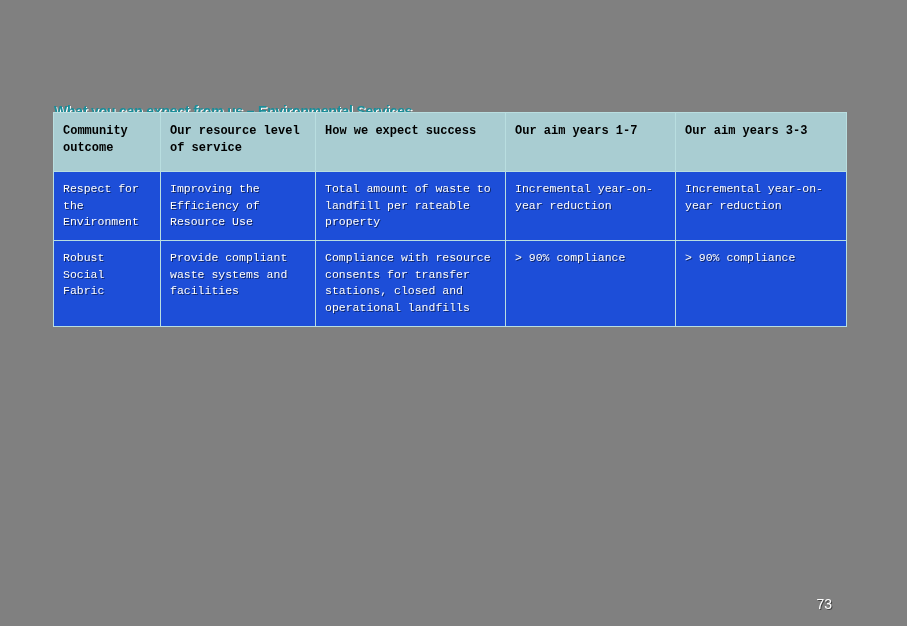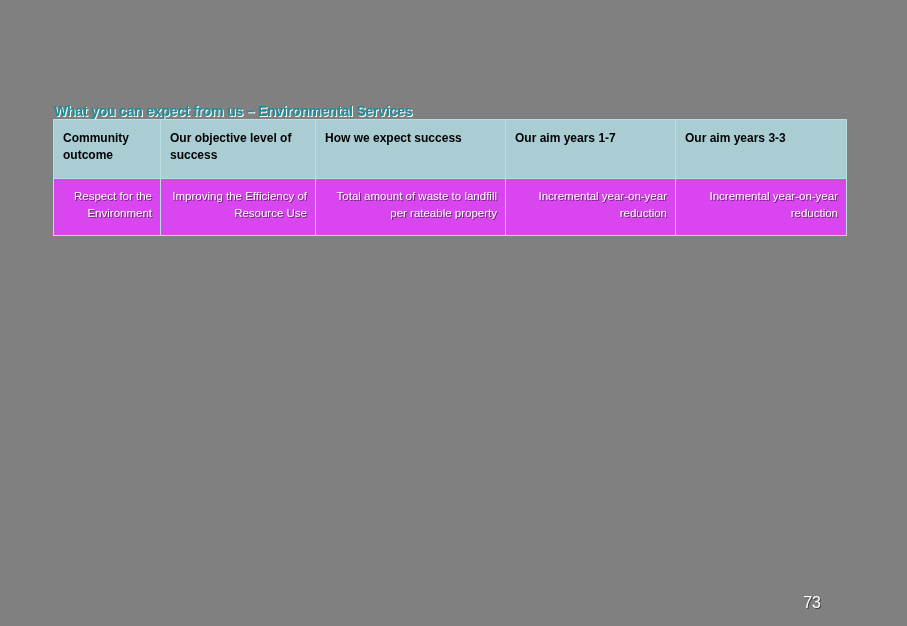--- a/index.html
+++ b/index.html
@@ -30,22 +30,23 @@
     letter-spacing: -0.2px;
     color: #1b8d99;
     text-shadow: 1px 1px 0 #ffffff;
     white-space: nowrap;
     margin-top: 35px;
   }
 
   .table-wrap {
     position: absolute;
     left: 53px;
-    top: 119px;
+    top: 112px;
     width: 793px;
+    font-family: Liberation Mono, monospace;
   }
 
   table.expect-table {
     width: 793px;
     border-collapse: collapse;
     table-layout: fixed;
   }
 
   table.expect-table th,
   table.expect-table td {
@@ -60,43 +61,42 @@
     color: #000000;
     font-size: 12px;
     font-weight: bold;
     line-height: 1.42;
     height: 32px;
     padding-top: 10px;
     padding-bottom: 14px;
   }
 
   table.expect-table tbody td {
-    background: #d946ef;
+    background: #1d4ed8;
     color: #ffffff;
     font-size: 11.5px;
     font-weight: normal;
     line-height: 1.45;
     text-shadow: 1px 1px 0 rgba(0,0,0,0.55);
-    text-align: right;
   }
 
   tbody tr.row-1 td { height: 38px; }
   tbody tr.row-2 td { height: 52px; }
 
   .col-1 { width: 107px; }
   .col-2 { width: 155px; }
   .col-3 { width: 190px; }
   .col-4 { width: 170px; }
   .col-5 { width: 171px; }
 
   .page-number {
     position: absolute;
-    right: 86px;
+    right: 75px;
     bottom: 14px;
-    font-size: 16px;
+    font-size: 14px;
     color: #ffffff;
     text-shadow: 1px 1px 0 rgba(0,0,0,0.5);
   }
 </style>
 </head>
 <body>
 
 <div class="slide">
 
   <div class="slide-title">What you can expect from us – Environmental Services</div>
@@ -106,33 +106,40 @@
       <colgroup>
         <col class="col-1">
         <col class="col-2">
         <col class="col-3">
         <col class="col-4">
         <col class="col-5">
       </colgroup>
       <thead>
         <tr>
           <th>Community outcome</th>
-          <th>Our objective level of success</th>
+          <th>Our resource level of service</th>
           <th>How we expect success</th>
           <th>Our aim years 1-7</th>
           <th>Our aim years 3-3</th>
         </tr>
       </thead>
       <tbody>
         <tr class="row-1">
           <td>Respect for the Environment</td>
           <td>Improving the Efficiency of Resource Use</td>
           <td>Total amount of waste to landfill per rateable property</td>
           <td>Incremental year-on-year reduction</td>
           <td>Incremental year-on-year reduction</td>
         </tr>
+        <tr class="row-2">
+          <td>Robust Social Fabric</td>
+          <td>Provide compliant waste systems and facilities</td>
+          <td>Compliance with resource consents for transfer stations, closed and operational landfills</td>
+          <td>&gt; 90% compliance</td>
+          <td>&gt; 90% compliance</td>
+        </tr>
       </tbody>
     </table>
   </div>
 
   <div class="page-number">73</div>
 
 </div>
 
 </body></html>

